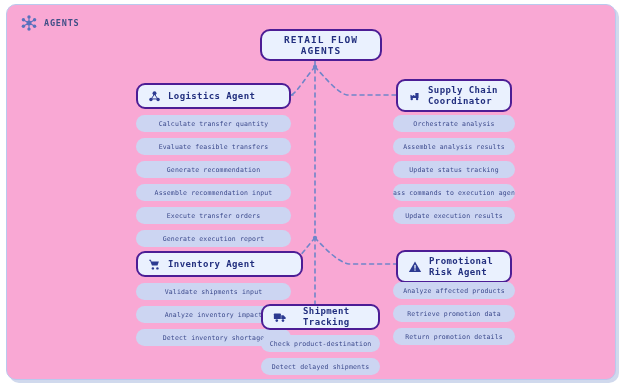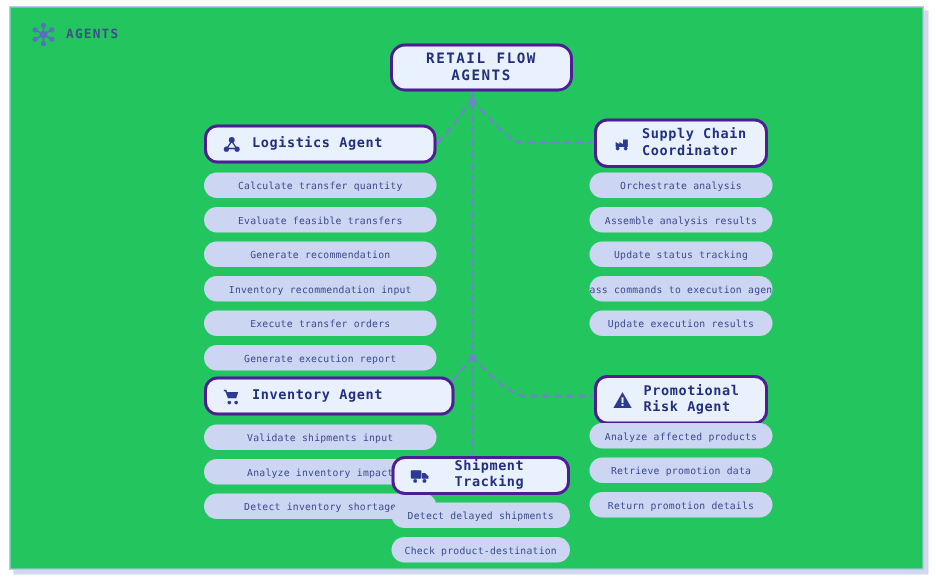--- a/index.html
+++ b/index.html
@@ -13,23 +13,23 @@
     overflow: hidden;
     font-family: "DejaVu Sans Mono", monospace;
   }
 
   #frame {
     position: absolute;
     left: 6px;
     top: 4px;
     width: 608px;
     height: 374px;
-    background: #22c55e;
+    background: #f9a8d4;
     border: 1px solid #b9c9ee;
-    border-radius: 0;
+    border-radius: 10px;
     box-shadow: 3px 3px 0 rgba(150,170,215,0.45);
     overflow: hidden;
   }
 
   
   #header {
     position: absolute;
     left: 14px;
     top: 10px;
     display: flex;
@@ -188,21 +188,21 @@
           <circle cx="12.4" cy="11.6" r="2.1"></circle>
         </g>
       </svg>
     </span>
     <span class="nlabel">Logistics Agent</span>
   </div>
   <div class="pill-col" id="col-logistics">
     <div class="pill">Calculate transfer quantity</div>
     <div class="pill">Evaluate feasible transfers</div>
     <div class="pill">Generate recommendation</div>
-    <div class="pill">Inventory recommendation input</div>
+    <div class="pill">Assemble recommendation input</div>
     <div class="pill">Execute transfer orders</div>
     <div class="pill">Generate execution report</div>
   </div>
 
   <div class="node" id="node-supply">
     <span>
       <svg width="13" height="13" viewBox="0 0 16 16" xmlns="http://www.w3.org/2000/svg">
         <g fill="#2c3a91">
           <path d="M3 11 L3 7 L6 8.6 L6 7 L9 8.6 L9 5 L13 5 L13 11 Z"></path>
           <circle cx="4.6" cy="12.4" r="1.5"></circle>
@@ -263,17 +263,17 @@
           <rect x="1" y="4" width="8" height="6.4" rx="0.8"></rect>
           <path d="M9.4 6 h2.6 l2.4 2.6 v1.8 H9.4 Z"></path>
           <circle cx="4.3" cy="12.1" r="1.5"></circle>
           <circle cx="11.4" cy="12.1" r="1.5"></circle>
         </g>
       </svg>
     </span>
     <span class="nlabel">Shipment Tracking</span>
   </div>
   <div class="pill-col" id="col-shipment">
+    <div class="pill">Check product-destination</div>
     <div class="pill">Detect delayed shipments</div>
-    <div class="pill">Check product-destination</div>
   </div>
 
 </div>
 
 </body></html>

